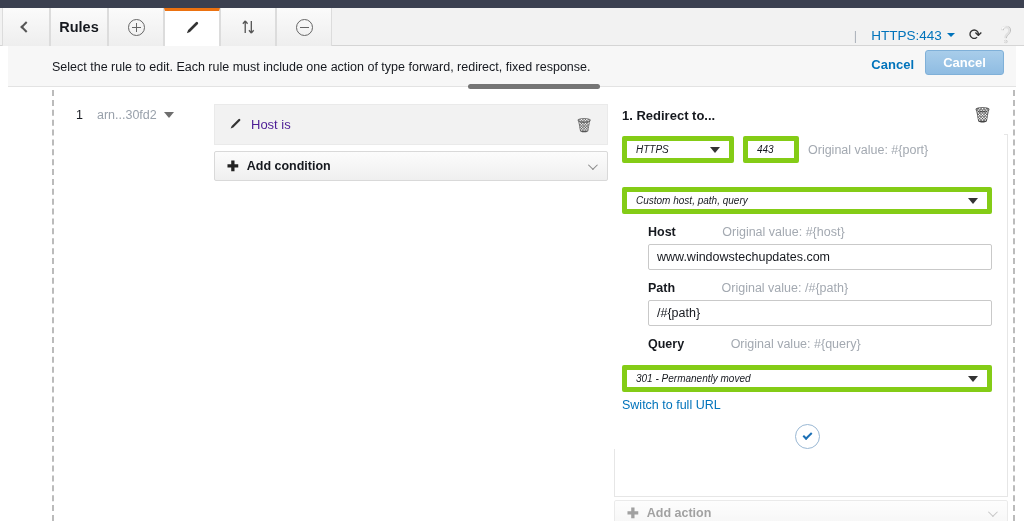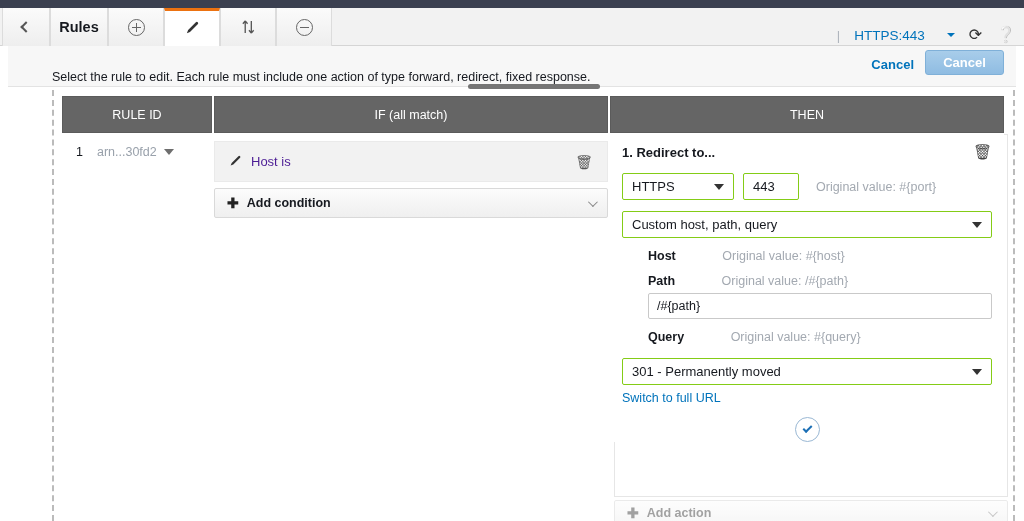--- a/index.html
+++ b/index.html
@@ -63,41 +63,41 @@
   }
 
   
   .tb-right {
     position: absolute; right: 8px; top: 8px; height: 38px;
     display: flex; align-items: center; gap: 14px;
   }
   .proto-pipe { color: #aeb4bd; font-size: 13px; }
   .proto-link {
     color: #0073bb; font-size: 13.5px; cursor: pointer;
-    display: flex; align-items: center; gap: 22px;
+    display: flex; align-items: center; gap: 5px;
   }
   .caret-dn {
     width: 0; height: 0;
     border-left: 4px solid transparent; border-right: 4px solid transparent;
     border-top: 5px solid #0073bb;
   }
   .caret-dn.thin {
     border-left-width: 4px; border-right-width: 4px; border-top-width: 4px;
   }
   .tb-ico { font-size: 16px; color: #333; cursor: pointer; line-height: 1; }
 
   
   .instr-bar {
     position: absolute; left: 8px; top: 46px;
     width: 1008px; height: 41px;
     background: #f7f7f7;
     border-bottom: 1px solid #e3e3e3;
   }
   .instr-text {
-    position: absolute; left: 44px; top: 24px;
+    position: absolute; left: 44px; top: 14px;
     font-size: 12.5px; color: #16191f;
   }
   .cancel-btn {
     position: absolute; right: 102px; top: 11px;
     color: #0073bb; font-weight: bold; font-size: 13px; cursor: pointer; margin-left: 8px;
   }
   .update-btn {
     position: absolute; right: 12px; top: 4px;
     width: 79px; height: 25px;
     background: linear-gradient(to bottom, #a8cdea 0%, #8fbce2 100%);
@@ -189,36 +189,36 @@
   
   .col-then { width: 394px; padding: 10px 12px 0 12px; background: #ffffff; }
   .act-title-row { display: flex; align-items: center; }
   .act-title { font-weight: bold; font-size: 13px; color: #16191f; }
   .act-trash { margin-left: auto; color: #444; font-size: 15px; cursor: pointer; }
 
   .row-inline { display: flex; align-items: center; gap: 9px; margin-top: 12px; }
 
   .sel {
     height: 27px; background: #ffffff;
-    border: 1px solid #84cc16; border-radius: 2px;
+    border: 5px solid #84cc16; border-radius: 2px;
     display: flex; align-items: center; padding: 0 9px;
-    font-size: 13px; color: #16191f; cursor: pointer;
+    font-size: 10px; color: #16191f; cursor: pointer; font-style: italic;
   }
   .sel .cap { flex: 1; }
   .sel .car {
     width: 0; height: 0; margin-left: 8px;
     border-left: 5px solid transparent; border-right: 5px solid transparent;
     border-top: 6px solid #333;
   }
   .sel.proto { width: 112px; }
   .sel.port  { width: 56px; justify-content: flex-start; }
-  .sel.full  { width: 100%; margin-top: 11px; }
+  .sel.full  { width: 100%; margin-top: 24px; }
   .sel.status{ width: 100%; margin-top: 14px; height: 27px; }
 
-  .orig-note { font-size: 12.5px; color: #a3a9b1; margin-left: 8px; }
+  .orig-note { font-size: 12.5px; color: #a3a9b1; }
 
   .field-group { margin-top: 11px; padding-left: 26px; }
   .field-label { font-size: 12.5px; margin-bottom: 5px; }
   .field-label b { color: #16191f; }
   .field-label span { color: #a3a9b1; font-weight: normal; margin-left: 43px; }
   .txt {
     width: 100%; height: 26px;
     background: #ffffff; border: 1px solid #c9c9c9; border-radius: 2px;
     padding: 0 8px; font-size: 12.5px; color: #16191f;
     font-family: "Liberation Sans", sans-serif;
@@ -325,25 +325,20 @@
 <div class="hscroll-track"></div>
 <div class="hscroll-thumb"></div>
 
 <div class="dash-v left"></div>
 <div class="dash-v right"></div>
 
 <div class="then-panel-bg"></div>
 
 <div class="tbl">
 
-  <div class="thead">
-    <div class="th ruleid">RULE ID</div>
-    <div class="th ifcol">IF (all match)</div>
-    <div class="th thencol">THEN</div>
-  </div>
 
   <div class="tbody">
 
     <div class="col-ruleid">
       <span class="rule-num">1</span>
       <span class="rule-arn">
         <span>arn...30fd2</span>
         <i class="caret-gray"></i>
       </span>
     </div>
@@ -384,20 +379,21 @@
       <div class="sel full">
         <span class="cap">Custom host, path, query</span>
         <i class="car"></i>
       </div>
 
       <div class="field-group">
         <div class="field-label">
           <b>Host</b>
           <span>Original value: #{host}</span>
         </div>
+        <input class="txt" type="text" value="www.windowstechupdates.com" style="">
       </div>
 
       <div class="field-group">
         <div class="field-label">
           <b>Path</b>
           <span>Original value: /#{path}</span>
         </div>
         <input class="txt" type="text" value="/#{path}" style="">
       </div>
 

